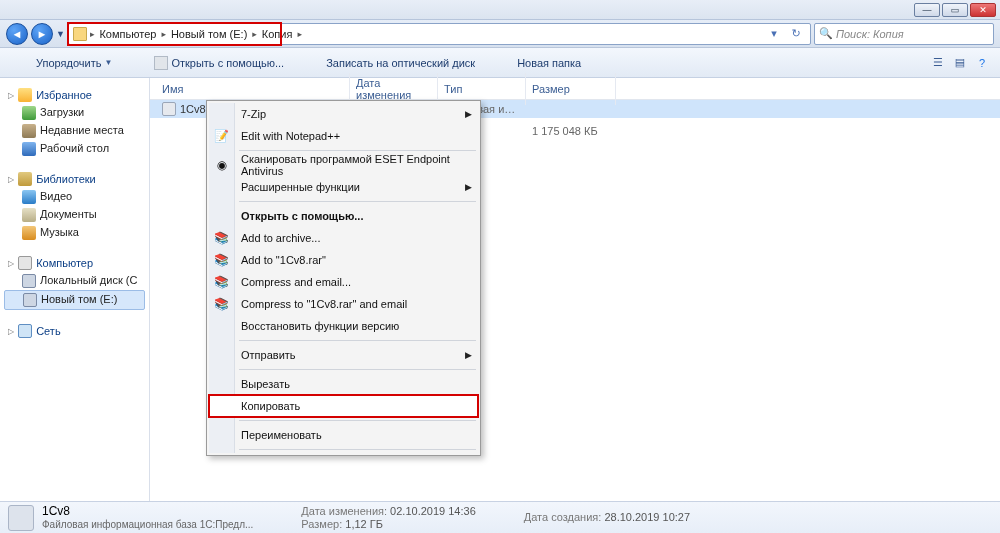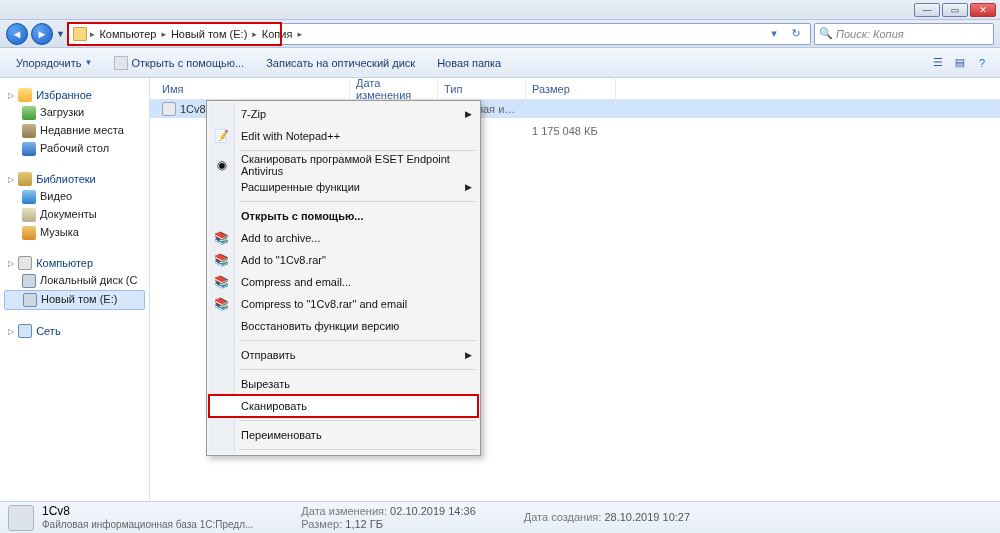--- a/index.html
+++ b/index.html
@@ -18,21 +18,21 @@
 .addr-highlight { position:absolute; left:-2px; top:-2px; width: 215px; height: calc(100% + 4px); border: 2px solid #d40000; pointer-events:none; }
 .crumb-ico { width:14px;height:14px;background:#f9d77e;border:1px solid #c9a94c;border-radius:1px;}
 .crumb-sep { color:#555;font-size:9px;padding:0 1px;}
 .crumb { color:#222;cursor:default;padding:1px 2px;}
 .addr-refresh { width:20px;display:flex;justify-content:center;color:#4970b5;}
 .searchwrap { width: 180px; height: 22px; background:#fff;border:1px solid #8aa3c8;border-radius:2px;display:flex;align-items:center;padding:0 4px;color:#888;font-style:italic;}
 .searchwrap .sico{width:14px;height:14px;margin-right:3px;display:flex;align-items:center;justify-content:center;color:#4970b5;font-style:normal;}
 
 
 .toolbar { height: 30px; background: linear-gradient(#f3f7fd,#e2eaf5); border-bottom:1px solid #c5d1e3; display:flex;align-items:center;padding:0 8px;gap:6px;}
-.tbitem { color:#1d3c6e; padding:3px 8px;display:flex;align-items:center;gap:3px;}
+.tbitem { color:#1d3c6e; padding:3px 8px;display:flex;align-items:center;gap:3px;margin-left:20px;}
 .tbitem .chev{font-size:8px;color:#3b5d94;}
 .tb-right{margin-left:auto;display:flex;gap:2px;}
 .tb-ico{width:20px;height:20px;display:flex;align-items:center;justify-content:center;color:#3b5d94;border:1px solid transparent;border-radius:2px;}
 
 
 .main { display:flex; height: calc(100% - 20px - 28px - 30px - 32px); }
 .sidebar { width: 150px; border-right:1px solid #d9dfea; padding:8px 4px; overflow:hidden;}
 .side-group { margin-bottom: 12px;}
 .side-head { display:flex;align-items:center;gap:4px;font-size:11px;color:#0b3e85;padding:2px 4px;}
 .side-head .disc{color:#777;font-size:8px;}
@@ -264,21 +264,21 @@
       <div class="ctx-sep"></div>
       <div class="ctx-item">
         <span>Отправить</span>
         <span class="arr">▶</span>
       </div>
       <div class="ctx-sep"></div>
       <div class="ctx-item">
         <span>Вырезать</span>
       </div>
       <div class="ctx-item sel">
-        <span>Сканировать</span>
+        <span>Копировать</span>
       </div>
       <div class="ctx-sep"></div>
       <div class="ctx-item">
         <span>Переименовать</span>
       </div>
       <div class="ctx-sep"></div>
     </div>
 </div>
 
 <div class="details">

